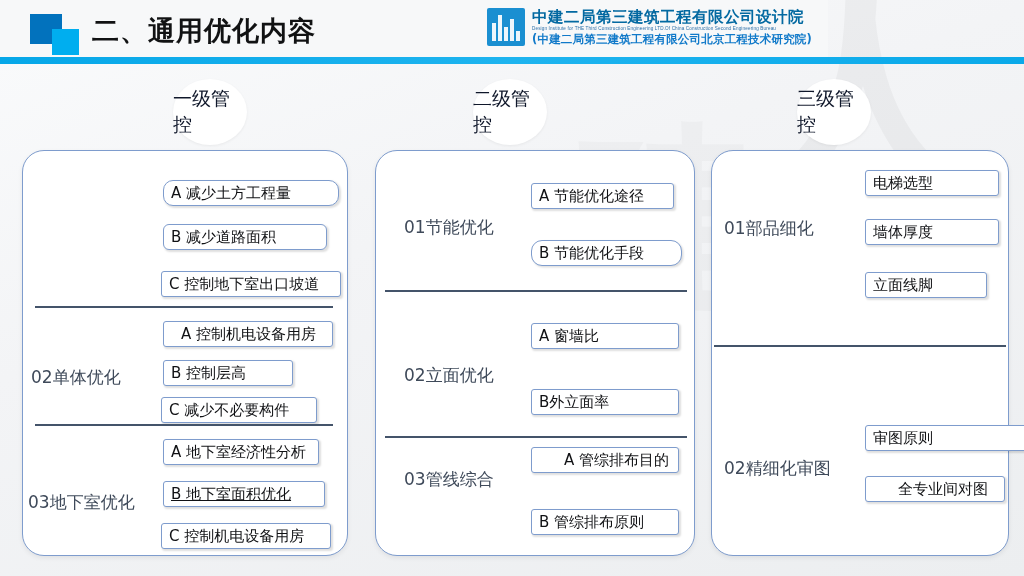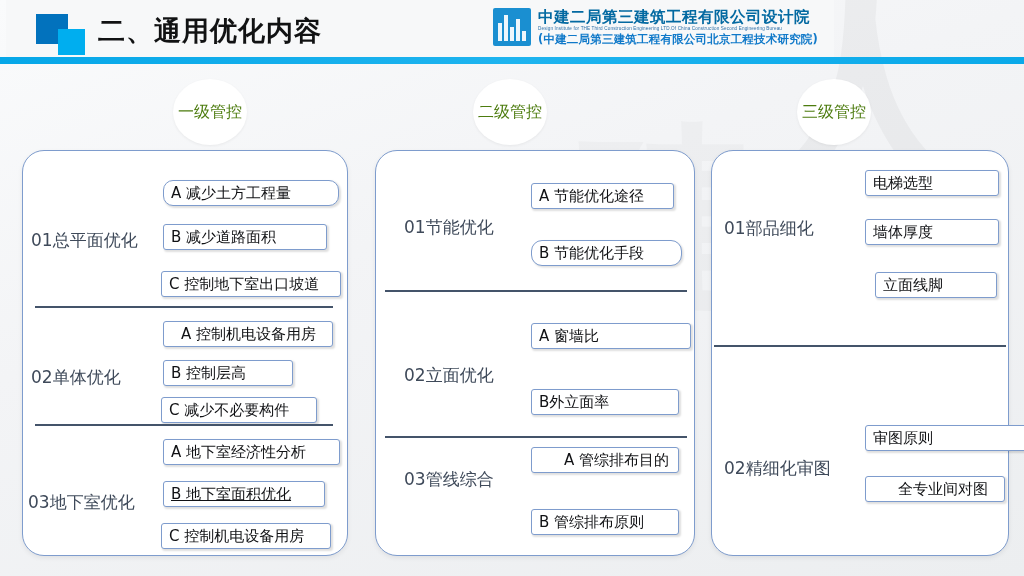--- a/index.html
+++ b/index.html
@@ -38,21 +38,20 @@
     font-weight: bold;
     user-select: none;
     pointer-events: none;
   }
 
   
   .header {
     position: absolute; left: 0; top: 0;
     width: 828px; height: 57px;
     background: #f7f8f9;
-    margin-left: 6px;
   }
   .header-rule {
     position: absolute; left: 0; top: 57px;
     width: 1024px; height: 7px;
     background: linear-gradient(90deg,#06a7e8 0%, #1eb4ef 50%, #0aa9e9 100%);
   }
   .logo-mark {
     position: absolute; left: 30px; top: 14px;
     width: 56px; height: 42px;
   }
@@ -117,21 +116,21 @@
     font-family: "DejaVu Sans", sans-serif;
   }
 
   
   .col-head {
     position: absolute;
     width: 74px; height: 66px;
     background: #ffffff;
     border-radius: 50%;
     display: flex; align-items: center; justify-content: center;
-    font-size: 16px; color: #4d7c0f;
+    font-size: 19px; color: #0f172a;
     font-family: Liberation Mono, monospace;
     box-shadow: 0 1px 3px rgba(0,0,0,0.06);
     z-index: 3;
   }
   .col-head.h1 { left: 173px; top: 79px; }
   .col-head.h2 { left: 473px; top: 79px; }
   .col-head.h3 { left: 797px; top: 79px; }
 
   
   .panel {
@@ -207,59 +206,58 @@
       </div>
     </div>
   </div>
   <div class="header-rule"></div>
 
   <div class="col-head h1">一级管控</div>
   <div class="col-head h2">二级管控</div>
   <div class="col-head h3">三级管控</div>
 
   <div class="panel p1">
-    <div class="group-label" style="left:8px; top:78px;">01总平面优化</div>
     <div class="chip" style="left:140px; top:29px;  width:176px;border-radius:10px;">A 减少土方工程量</div>
-    <div class="chip" style="left:140px; top:73px;  width:164px;">B 减少道路面积</div>
+    <div class="chip" style="left:140px; top:73px;  width:164px;border-radius:6px;">B 减少道路面积</div>
     <div class="chip" style="left:138px; top:120px; width:180px;">C 控制地下室出口坡道</div>
     <div class="divider" style="left:12px; top:155px; width:298px;"></div>
 
     <div class="group-label" style="left:8px; top:215px;">02单体优化</div>
     <div class="chip" style="left:140px; top:170px; width:170px;padding-left:17px;">A 控制机电设备用房</div>
     <div class="chip" style="left:140px; top:209px; width:130px;">B 控制层高</div>
     <div class="chip" style="left:138px; top:246px; width:156px;">C 减少不必要构件</div>
     <div class="divider" style="left:12px; top:273px; width:298px;"></div>
 
     <div class="group-label" style="left:5px; top:340px;">03地下室优化</div>
-    <div class="chip" style="left:140px; top:288px; width:177px;">A 地下室经济性分析</div>
+    <div class="chip" style="left:140px; top:288px; width:156px;">A 地下室经济性分析</div>
     <div class="chip" style="left:140px; top:330px; width:162px;text-decoration:underline;">B 地下室面积优化</div>
     <div class="chip" style="left:138px; top:372px; width:170px;">C 控制机电设备用房</div>
   </div>
 
   <div class="panel p2">
     <div class="group-label" style="left:28px; top:65px;">01节能优化</div>
     <div class="chip" style="left:155px; top:32px;  width:143px;">A 节能优化途径</div>
     <div class="chip" style="left:155px; top:89px;  width:151px;border-radius:11px;">B 节能优化手段</div>
     <div class="divider" style="left:9px; top:139px; width:302px;"></div>
 
     <div class="group-label" style="left:28px; top:213px;">02立面优化</div>
-    <div class="chip" style="left:155px; top:172px; width:160px;">A 窗墙比</div>
+    <div class="chip" style="left:155px; top:172px; width:148px;">A 窗墙比</div>
     <div class="chip" style="left:155px; top:238px; width:148px;">B外立面率</div>
     <div class="divider" style="left:9px; top:285px; width:302px;"></div>
 
     <div class="group-label" style="left:28px; top:317px;">03管线综合</div>
     <div class="chip" style="left:155px; top:296px; width:148px;padding-left:32px;">A 管综排布目的</div>
     <div class="chip" style="left:155px; top:358px; width:148px;">B 管综排布原则</div>
   </div>
 
   <div class="panel p3">
     <div class="group-label" style="left:12px; top:66px;">01部品细化</div>
     <div class="chip" style="left:153px; top:19px;  width:134px;">电梯选型</div>
     <div class="chip" style="left:153px; top:68px;  width:134px;">墙体厚度</div>
-    <div class="chip" style="left:153px; top:121px; width:122px;margin-left:10px;">立面线脚</div>
+    <div class="chip" style="left:153px; top:121px; width:122px;">立面线脚</div>
     <div class="divider" style="left:2px; top:194px; width:292px;"></div>
 
     <div class="group-label" style="left:12px; top:306px;">02精细化审图</div>
     <div class="chip" style="left:153px; top:274px; width:164px;">审图原则</div>
     <div class="chip" style="left:153px; top:325px; width:140px;padding-left:32px;">全专业间对图</div>
   </div>
 
 </div>
 
 </body></html>

